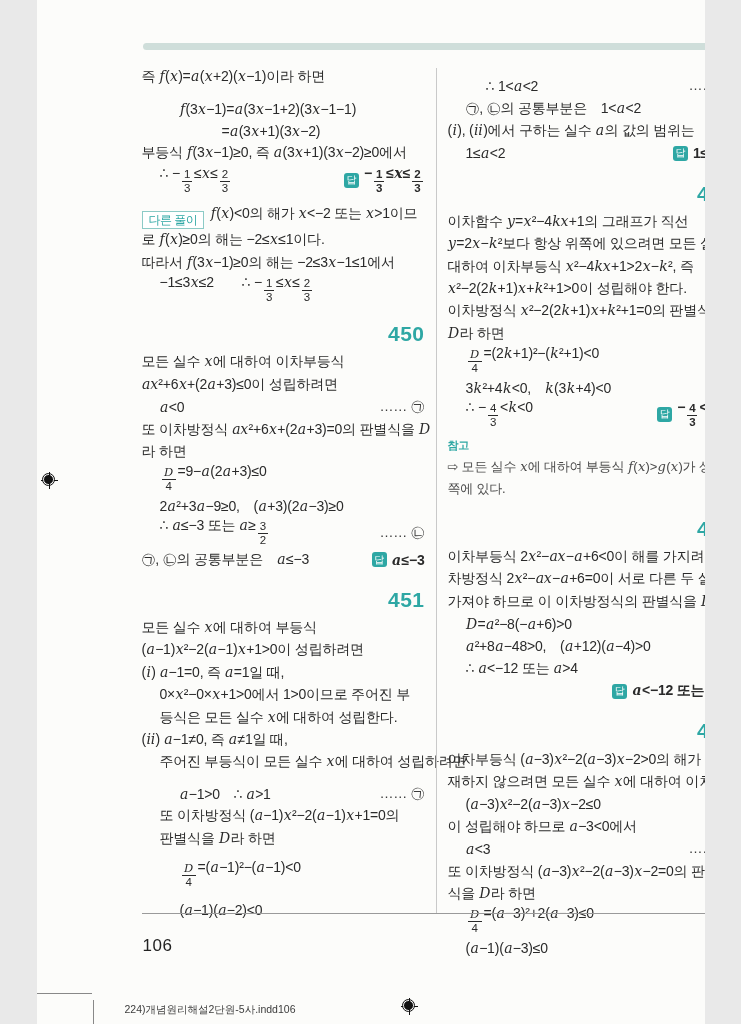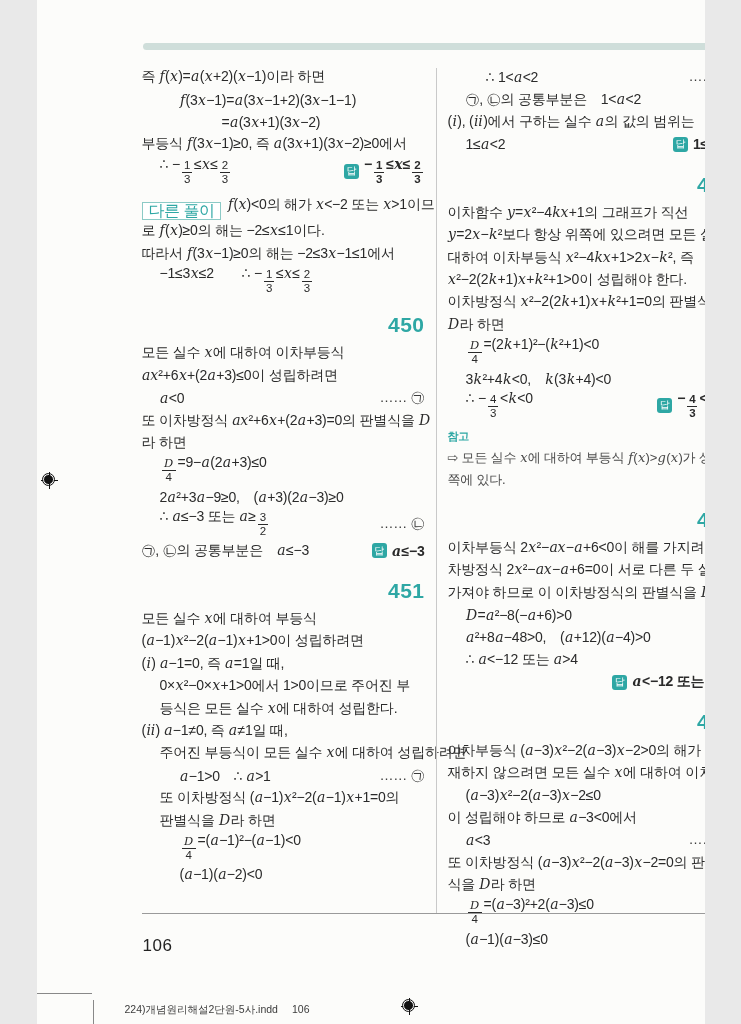--- a/index.html
+++ b/index.html
@@ -25,56 +25,56 @@
 
   .block{margin:0;}
   .block.problem{margin-top:13px;}
   .block.alt{margin-top:3px;}
   .block.note{margin-top:5px;}
   .pnum{font-size:21px;font-weight:700;color:var(--accent);letter-spacing:.5px;padding:4px 0 5px 0;}
 
   .line{display:flex;justify-content:space-between;align-items:center;min-height:22.4px;font-size:14px;letter-spacing:-.2px;}
   .ltext{white-space:nowrap;display:inline-flex;align-items:center;}
   .ind1{padding-left:18px;}
-  .ind2{padding-left:38px;}
+  .ind2{padding-left:38px;margin-top:9px;}
   .ind4{padding-left:80px;}
 
   .line i{font-family:"DejaVu Serif","Liberation Serif",serif;font-style:italic;padding:0 .5px;}
 
   .rlead{white-space:nowrap;color:#3a3a3a;}
   .answer{display:inline-flex;align-items:center;gap:5px;font-weight:700;white-space:nowrap;}
   .answer b{font-weight:700;display:inline-flex;align-items:center;}
   .abadge{width:15px;height:15px;background:var(--accent);color:#fff;font-size:10px;border-radius:3px;
           display:inline-flex;align-items:center;justify-content:center;font-weight:400;flex:none;}
 
   .frac{display:inline-flex;flex-direction:column;align-items:center;line-height:1.15;font-size:11.5px;margin:1px 2px;}
   .frac .fn{border-bottom:1px solid currentColor;padding:0 2px;}
   .frac .fd{padding:0 2px;}
 
-  .pill{border:1px solid #8ccac6;color:var(--accent);border-radius:0;font-size:16px;letter-spacing:-.5px;
+  .pill{border:1px solid #8ccac6;color:var(--accent);border-radius:0;font-size:12px;letter-spacing:-.5px;
         padding:0 6px;margin-right:6px;height:16px;display:inline-flex;align-items:center;flex:none;background:#fff;margin-top:12px;}
   .notelabel{color:var(--accent);font-size:11px;font-weight:700;margin-right:7px;flex:none;}
   .block.note .line{font-size:13px;color:#4a4a4a;min-height:21.5px;}
 
   .pageno{position:absolute;left:106px;top:936px;font-size:17px;color:#222;letter-spacing:.5px;}
 
   .regmark{position:absolute;width:17px;height:17px;}
   .regmark::before{content:"";position:absolute;left:0;right:0;top:8px;height:1px;background:#111;}
   .regmark::after{content:"";position:absolute;top:0;bottom:0;left:8px;width:1px;background:#111;}
   .regmark .dot{position:absolute;left:2px;top:2px;width:9px;height:9px;background:#111;border:1px solid #fff;
                 outline:1px solid #111;border-radius:50%;}
   .regmark.left-edge{left:4px;top:472px;}
   .regmark.center-foot{left:364px;top:998px;}
 
   .crop-h{position:absolute;left:0;top:993px;width:55px;height:1px;background:#888;}
   .crop-v{position:absolute;left:56px;top:1000px;width:1px;height:24px;background:#888;}
 
   .imprint{position:absolute;left:88px;top:1003px;width:650px;display:flex;justify-content:space-between;
            font-size:10.5px;color:#3c3c3c;}
-  .imprint .left-group{display:flex;gap:14px;}
+  .imprint .left-group{display:flex;gap:0;}
   .imprint .spacer{width:260px;}
 </style>
 </head>
 <body>
 
 <div class="page">
   <div class="top-bar"></div>
 
   <span class="regmark left-edge">
       <span class="dot"></span>

